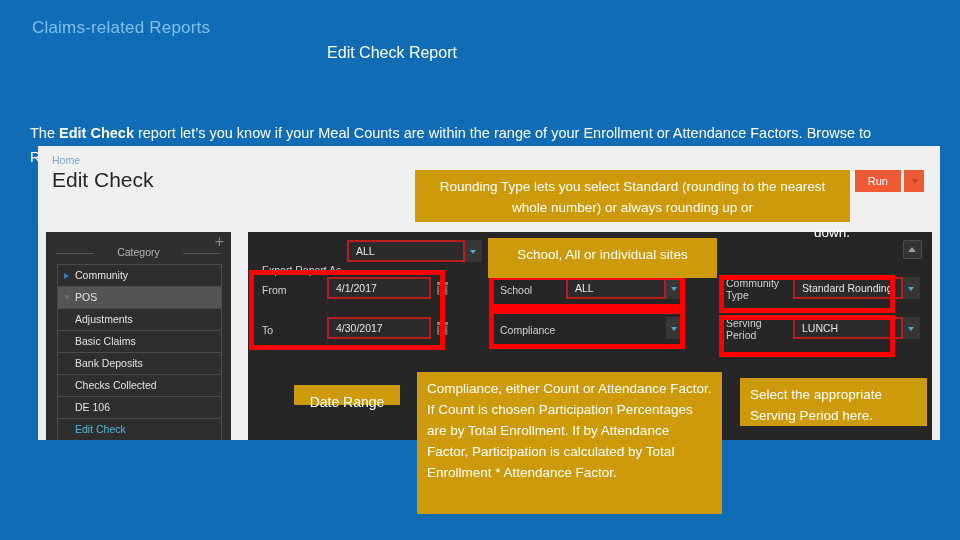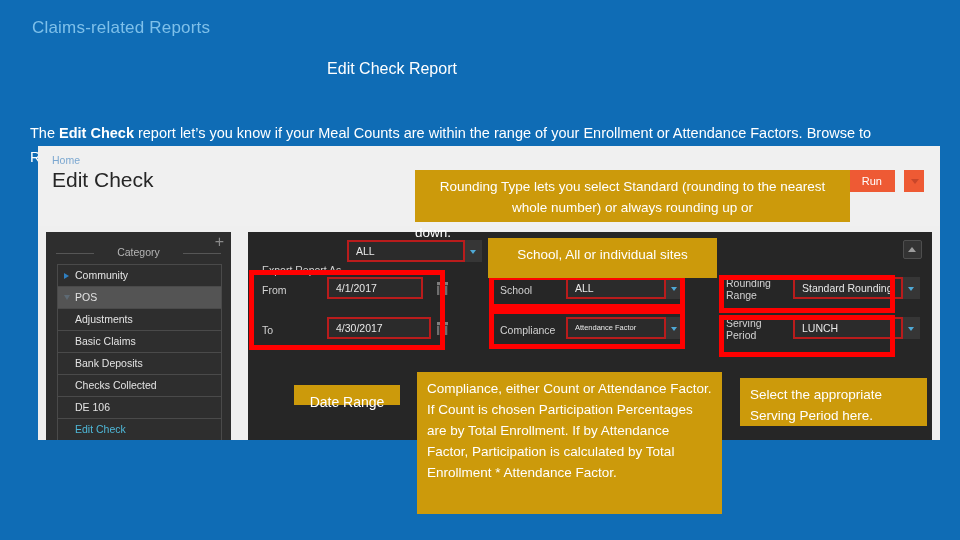--- a/index.html
+++ b/index.html
@@ -26,21 +26,20 @@
     white-space: nowrap;
   }
   .slide-subtitle {
     position: absolute;
     left: 0;
     top: 44px;
     width: 784px;
     text-align: center;
     font-size: 16px;
     color: #FFFFFF;
-    margin-top: 16px;
   }
   .intro {
     position: absolute;
     left: 30px;
     top: 80px;
     width: 900px;
     font-size: 14.5px;
     line-height: 24px;
     color: #FFFFFF;
     margin-top: 41px;
@@ -73,21 +72,21 @@
     position: absolute;
     left: 14px; top: 22px;
     font-size: 21px;
     color: #262626;
     font-weight: normal;
   }
   .run-wrap {
     position: absolute;
     right: 16px; top: 24px;
     display: flex;
-    gap: 9px;
+    gap: 3px;
   }
   .run-btn {
     background: #EE5A34;
     color: #FFFFFF;
     font-size: 11px;
     padding: 4px 13px;
     line-height: 14px;
   }
   .run-caret {
     background: #EE5A34;
@@ -258,21 +257,21 @@
     padding: 6px 10px;
     box-sizing: border-box;
   }
   .callout.center { text-align: center; }
   .callout.big { font-size: 14px; line-height: 22px; }
   .overflow-tail {
     position: absolute;
     color: #FFFFFF;
     font-size: 13.5px;
     line-height: 21px;
-    text-align: left;
+    text-align: right;
   }
 </style>
 </head>
 <body>
 
 <div class="slide-title">Claims-related Reports</div>
 <div class="slide-subtitle">Edit Check Report</div>
 <div class="intro"><span>The </span><b>Edit Check</b><span> report let’s you know if your Meal Counts are within the range of your Enrollment or Attendance Factors. Browse to Reports&gt;Standard&gt;POS&gt;Edit Check and choose from the following Criteria:</span></div>
 
 <div class="shot">
@@ -302,36 +301,35 @@
   </div>
 
   <div class="crit-panel">
     <div class="crit-collapse"></div>
 
     <div class="fld-label" style="left:14px; top:32px;">Export Report As</div>
     <div class="fld-box" style="left:99px; top:8px; width:118px;">ALL</div>
     <div class="fld-caret" style="left:217px; top:8px;"></div>
 
     <div class="fld-label" style="left:14px; top:52px;">From</div>
-    <div class="fld-box" style="left:79px; top:45px; width:96px;">4/1/2017</div>
+    <div class="fld-box" style="left:79px; top:45px; width:104px;">4/1/2017</div>
     <div class="cal-icon" style="left:189px; top:50px;"></div>
 
     <div class="fld-label" style="left:14px; top:92px;">To</div>
     <div class="fld-box" style="left:79px; top:85px; width:104px;">4/30/2017</div>
     <div class="cal-icon" style="left:189px; top:90px;"></div>
 
     <div class="fld-label" style="left:252px; top:52px;">School</div>
     <div class="fld-box" style="left:318px; top:45px; width:100px;">ALL</div>
     <div class="fld-caret" style="left:418px; top:45px;"></div>
 
     <div class="fld-label" style="left:252px; top:92px;">Compliance</div>
-    <div class="fld-box small" style="left:318px; top:85px; width:100px;">Attendance Factor</div>
     <div class="fld-caret" style="left:418px; top:85px;"></div>
 
-    <div class="fld-label" style="left:478px; top:45px; width:62px;">Rounding Range</div>
+    <div class="fld-label" style="left:478px; top:45px; width:62px;">Community Type</div>
     <div class="fld-box" style="left:545px; top:45px; width:110px;">Standard Rounding</div>
     <div class="fld-caret" style="left:655px; top:45px;"></div>
 
     <div class="fld-label" style="left:478px; top:85px; width:62px;">Serving Period</div>
     <div class="fld-box" style="left:545px; top:85px; width:110px;">LUNCH</div>
     <div class="fld-caret" style="left:655px; top:85px;"></div>
   </div>
 </div>
 
 <div class="redbox" style="left:249px; top:270px; width:196px; height:80px;"></div>

